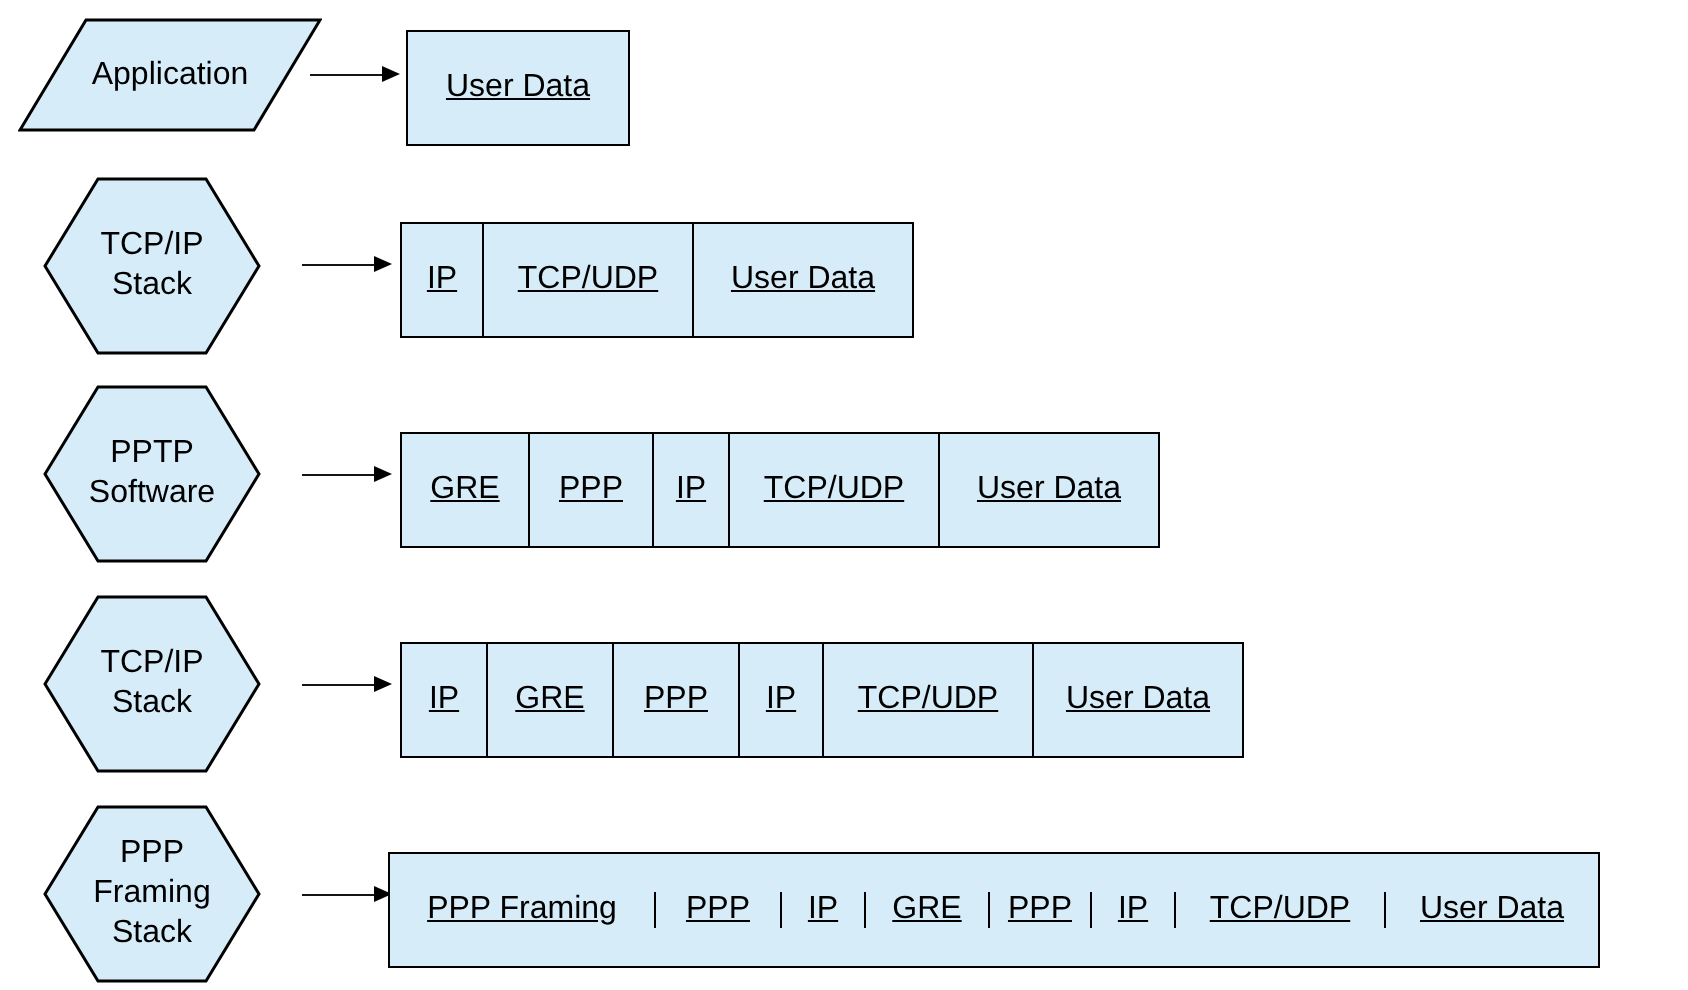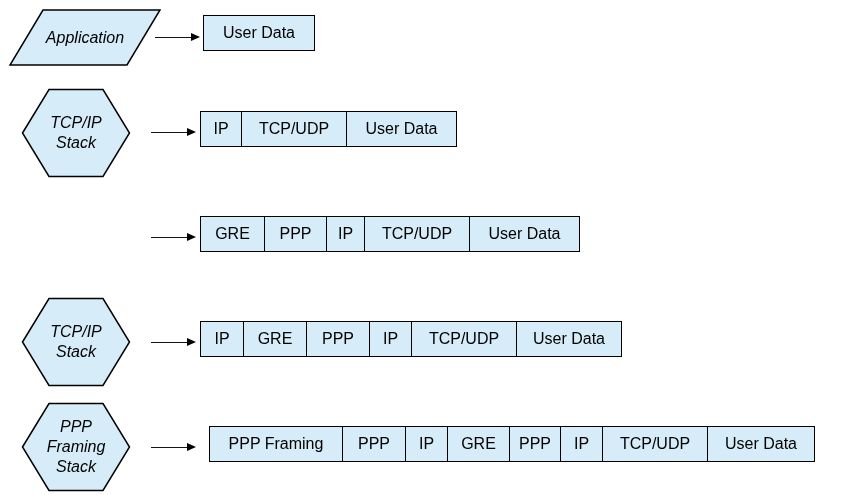--- a/index.html
+++ b/index.html
@@ -5,42 +5,43 @@
   :root{
     --fill:#d6ecf8;
     --stroke:#000000;
     --bg:#ffffff;
   }
   *{box-sizing:border-box;margin:0;padding:0;}
   html,body{background:var(--bg);}
   body{font-family:"Liberation Sans","DejaVu Sans",sans-serif;color:#000;}
   .canvas{position:relative;width:844px;height:495px;background:var(--bg);overflow:hidden;}
 
-  .shape{position:absolute;font-style:italic;}
+  .shape{position:absolute;}
   .shape svg{display:block;}
   .shape-label{
     position:absolute;inset:0;
     display:flex;flex-direction:column;align-items:center;justify-content:center;
     font-size:16px;line-height:20px;text-align:center;
   }
 
   .arrow{position:absolute;width:45px;height:9px;}
   .arrow::before{
     content:"";position:absolute;left:0;right:8px;top:4px;height:1px;background:#141414;
   }
   .arrow::after{
     content:"";position:absolute;right:0;top:0;width:0;height:0;
     border-left:9px solid #000;border-top:4.5px solid transparent;border-bottom:4.5px solid transparent;
   }
 
   .strip{
-    position:absolute;height:36px;
+    position:absolute;height:58px;
     display:flex;align-items:stretch;
     border:1.5px solid var(--stroke);
     background:var(--fill);
+    text-decoration:underline;
   }
   .seg{
     display:flex;align-items:center;justify-content:center;
     font-size:16px;white-space:nowrap;
     border-left:1.5px solid var(--stroke);
   }
   .seg:first-child{border-left:none;}
 
   .poly{fill:var(--fill);stroke:var(--stroke);stroke-width:1.5;}
 </style>
@@ -71,20 +72,29 @@
       <span>Stack</span>
     </div>
   </div>
   <div class="arrow" style="left:151px;top:128px;"></div>
   <div class="strip" style="left:200px;top:111px;">
     <div class="seg" style="width:40px">IP</div>
     <div class="seg" style="width:105px">TCP/UDP</div>
     <div class="seg" style="width:110px">User Data</div>
   </div>
 
+  <div class="shape" style="left:21px;top:192px;">
+    <svg width="110" height="90" viewBox="0 0 110 90">
+      <polygon class="poly" points="1.5,45 28,1.5 82,1.5 108.5,45 82,88.5 28,88.5"></polygon>
+    </svg>
+    <div class="shape-label">
+      <span>PPTP</span>
+      <span>Software</span>
+    </div>
+  </div>
   <div class="arrow" style="left:151px;top:233px;"></div>
   <div class="strip" style="left:200px;top:216px;">
     <div class="seg" style="width:63px">GRE</div>
     <div class="seg" style="width:62px">PPP</div>
     <div class="seg" style="width:38px">IP</div>
     <div class="seg" style="width:105px">TCP/UDP</div>
     <div class="seg" style="width:110px">User Data</div>
   </div>
 
   <div class="shape" style="left:21px;top:297px;">
@@ -110,21 +120,21 @@
     <svg width="110" height="90" viewBox="0 0 110 90">
       <polygon class="poly" points="1.5,45 28,1.5 82,1.5 108.5,45 82,88.5 28,88.5"></polygon>
     </svg>
     <div class="shape-label">
       <span>PPP</span>
       <span>Framing</span>
       <span>Stack</span>
     </div>
   </div>
   <div class="arrow" style="left:151px;top:443px;"></div>
-  <div class="strip" style="left:209px;top:426px;">
+  <div class="strip" style="left:194px;top:426px;align-items:center;">
     <div class="seg" style="width:132px">PPP Framing</div>
     <div class="seg" style="width:63px">PPP</div>
     <div class="seg" style="width:42px">IP</div>
     <div class="seg" style="width:62px">GRE</div>
     <div class="seg" style="width:51px">PPP</div>
     <div class="seg" style="width:42px">IP</div>
     <div class="seg" style="width:105px">TCP/UDP</div>
     <div class="seg" style="width:107px">User Data</div>
   </div>
 

